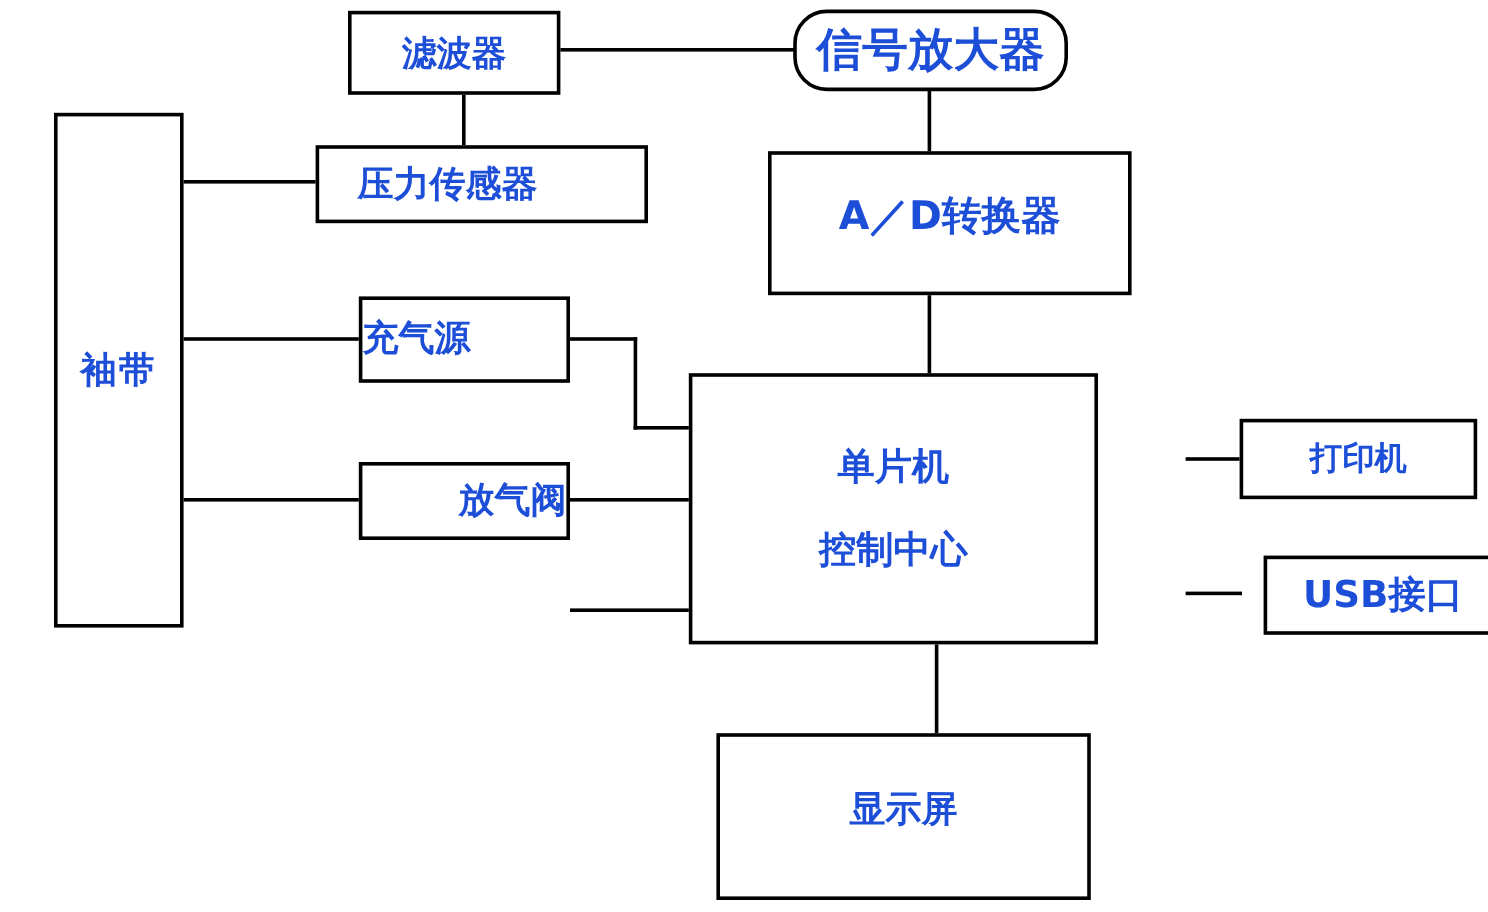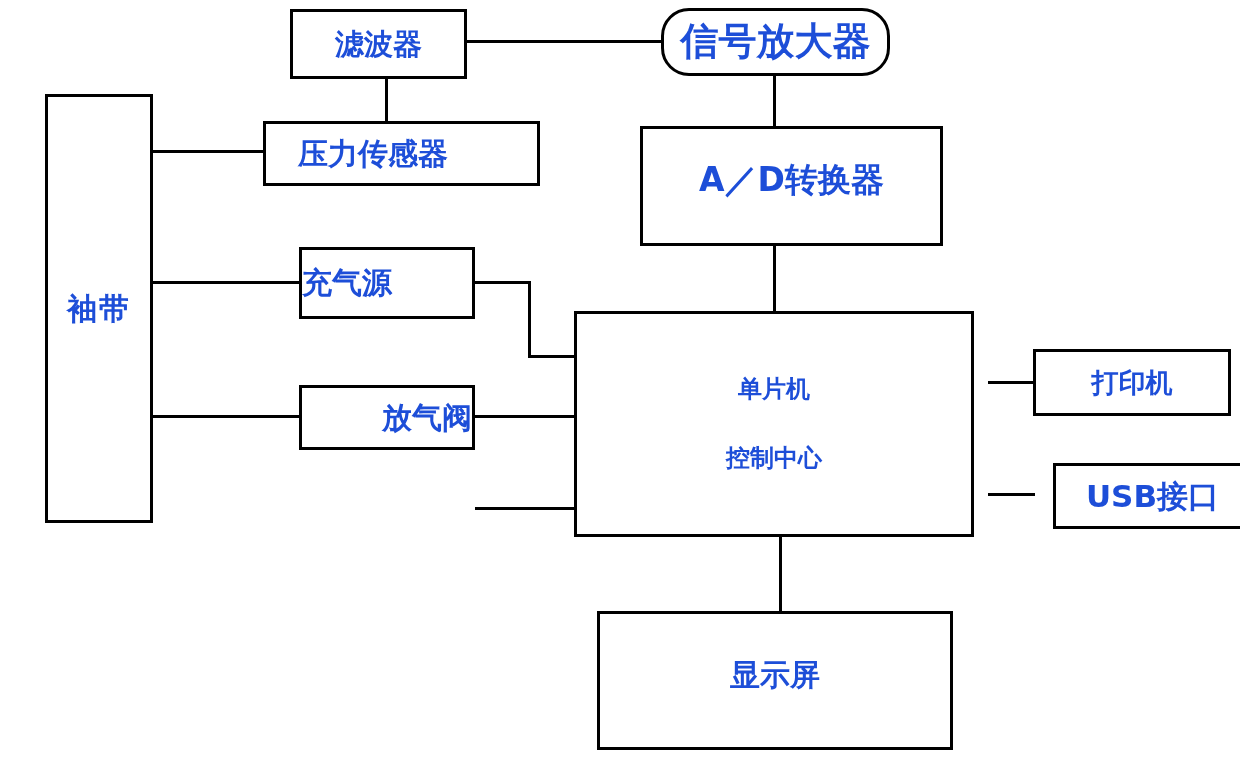--- a/index.html
+++ b/index.html
@@ -40,25 +40,25 @@
 
   
   #node-cuff            { left: 7px;    top: 94px;  width: 108px; height: 429px; font-size: 30px; letter-spacing: 2px; margin-left: 38px; }
   #node-filter          { left: 290px;  top: 9px;   width: 177px; height: 70px;  font-size: 29px; }
   #node-pressure-sensor { left: 263px;  top: 121px; width: 277px; height: 65px;  font-size: 30px; justify-content: flex-start; padding-left: 32px; }
   #node-signal-amplifier{ left: 661px;  top: 8px;   width: 229px; height: 68px;  font-size: 38px; border-radius: 28px; }
   #node-ad-converter    { left: 640px;  top: 126px; width: 303px; height: 120px; font-size: 33px; align-items: flex-start; padding-top: 30px; justify-content: flex-start; padding-left: 56px; }
   #node-inflation-source{ left: 299px;  top: 247px; width: 176px; height: 72px;  font-size: 30px; justify-content: flex-start; }
   #node-deflation-valve { left: 299px;  top: 385px; width: 176px; height: 65px;  font-size: 30px; justify-content: flex-end; padding-left: 38px; }
   #node-power-module    { left: 299px;  top: 485px; width: 178px; height: 67px;  font-size: 29px; }
-  #node-mcu             { left: 574px;  top: 311px; width: 400px; height: 226px; font-size: 24px; }
+  #node-mcu             { left: 574px;  top: 311px; width: 341px; height: 226px; font-size: 31px; }
   #node-mcu .lbl        { line-height: 69px; }
   #node-printer         { left: 1033px; top: 349px; width: 198px; height: 67px;  font-size: 27px; }
   #node-usb-port        { left: 1033px; top: 463px; width: 199px; height: 66px;  font-size: 31px; margin-left: 20px; }
-  #node-display         { left: 597px;  top: 611px; width: 356px; height: 139px; font-size: 30px; align-items: flex-start; padding-top: 42px; }
+  #node-display         { left: 597px;  top: 611px; width: 312px; height: 139px; font-size: 30px; align-items: flex-start; padding-top: 42px; }
 
   
   #conn-filter-amplifier   { left: 465px; top: 40px;  width: 198px; height: 3px; }
   #conn-filter-sensor      { left: 385px; top: 77px;  width: 3px;   height: 46px; }
   #conn-cuff-sensor        { left: 122px; top: 150px; width: 143px; height: 3px; }
   #conn-amplifier-ad       { left: 773px; top: 74px;  width: 3px;   height: 54px; }
   #conn-ad-mcu             { left: 773px; top: 244px; width: 3px;   height: 69px; }
   #conn-cuff-source        { left: 122px; top: 281px; width: 179px; height: 3px; }
   #conn-source-bend-h      { left: 473px; top: 281px; width: 58px;  height: 3px; }
   #conn-source-bend-v      { left: 528px; top: 281px; width: 3px;   height: 77px; }

